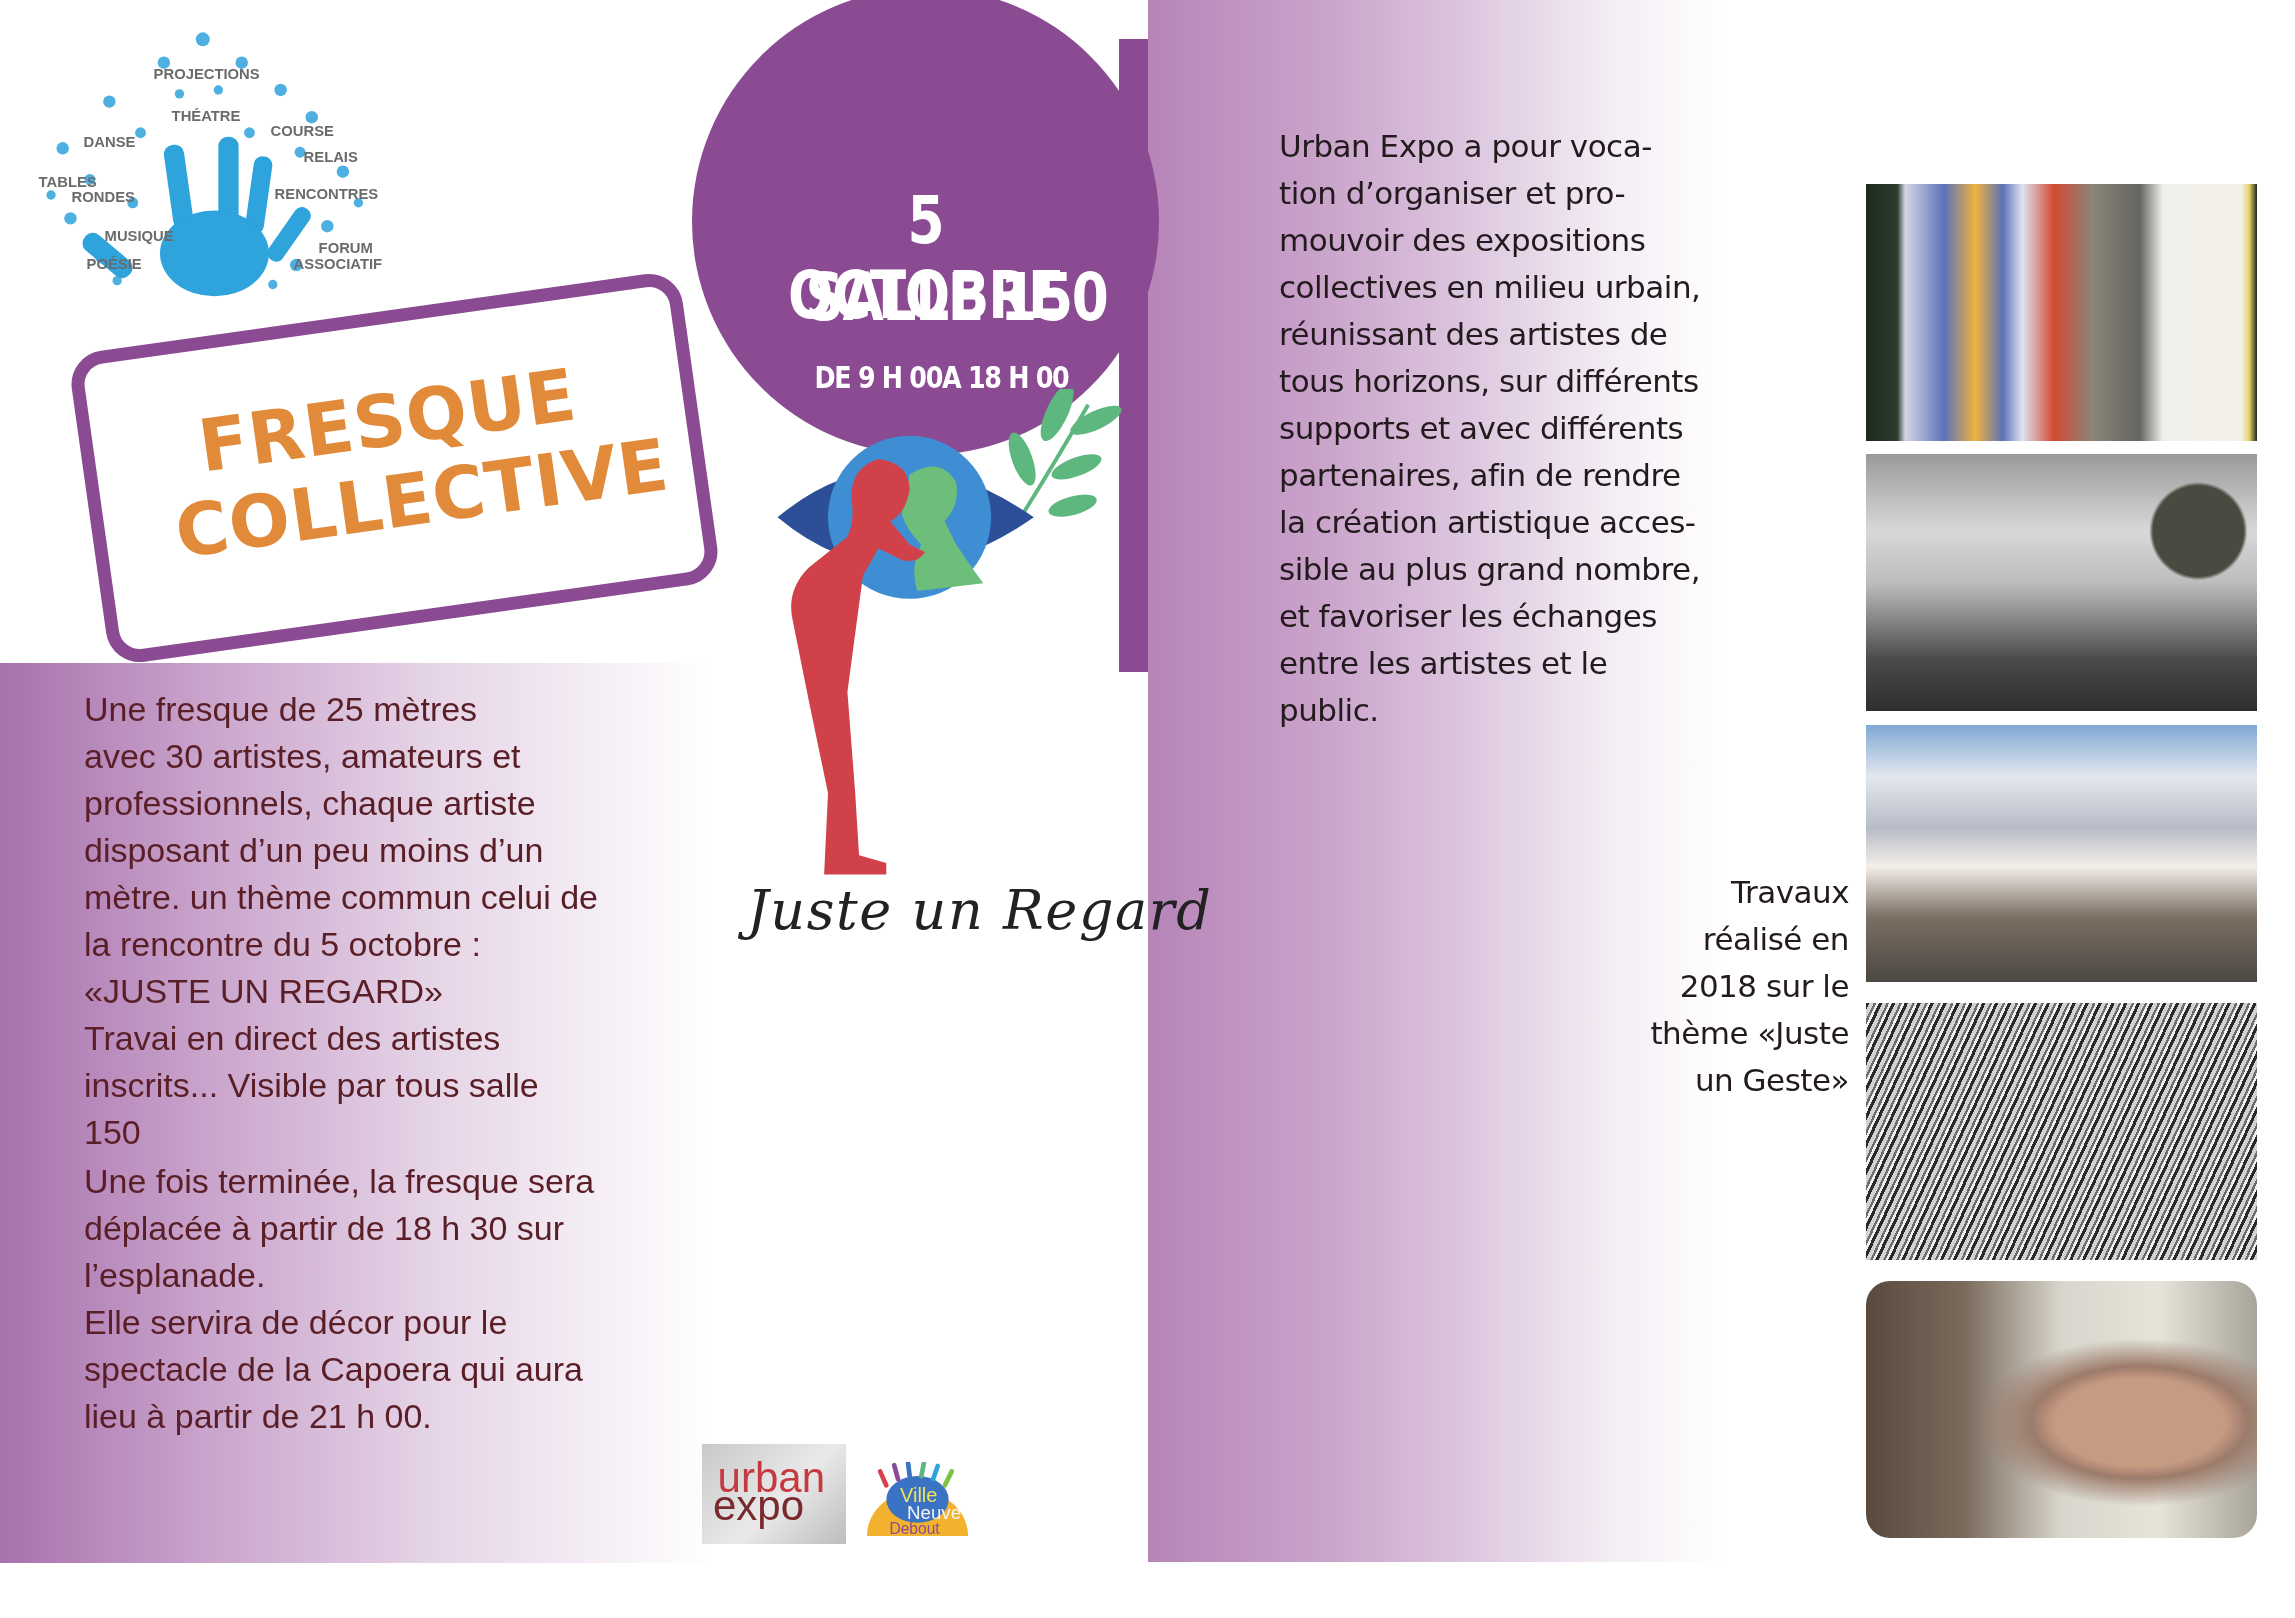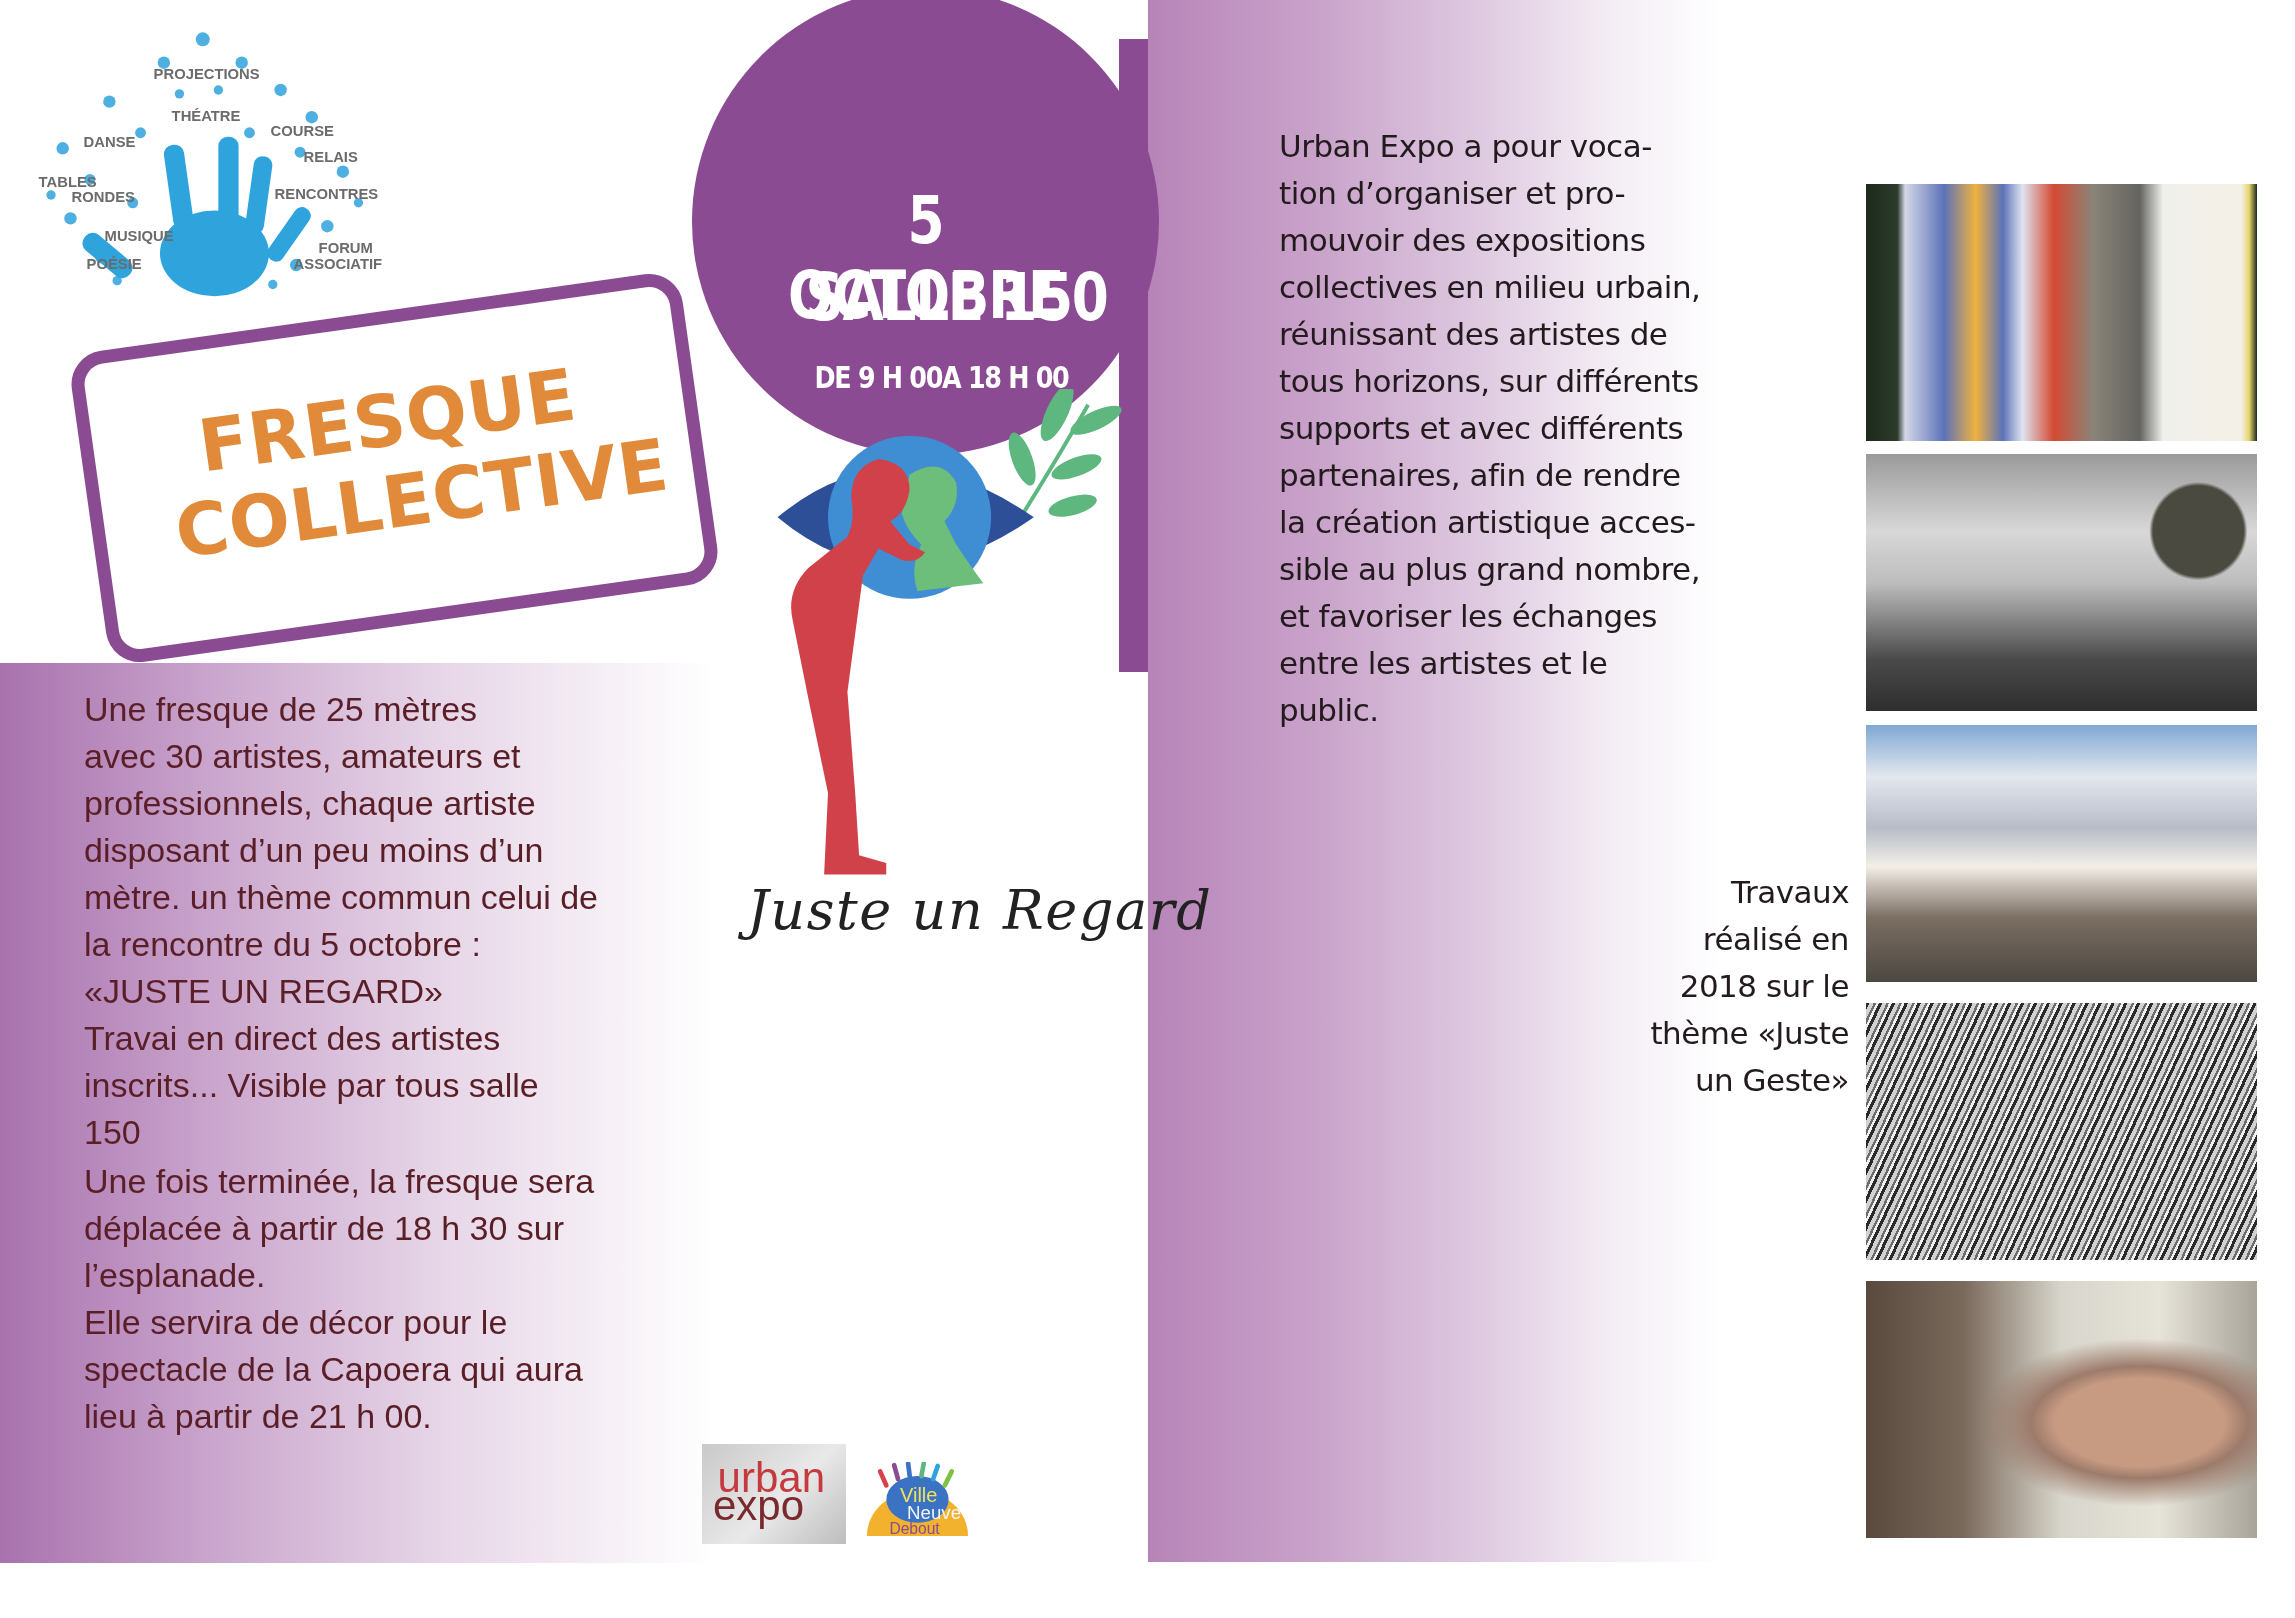--- a/index.html
+++ b/index.html
@@ -39,21 +39,21 @@
   .vnd-word{position:absolute;font-family:"Liberation Sans",sans-serif;font-size:15.6px;}
   
   #about-text{left:1279px;top:123px;width:498px;font-family:"DejaVu Sans",sans-serif;font-size:31px;line-height:47px;color:#231a1e;white-space:pre-line;letter-spacing:-0.5px;}
   #caption{left:1586px;top:869px;width:263px;text-align:right;font-family:"DejaVu Sans",sans-serif;font-size:31px;line-height:47px;color:#231a1e;white-space:pre-line;letter-spacing:-0.5px;}
   
   .photo{position:absolute;left:1866px;width:383px;height:257px;overflow:hidden;padding-left:8px;}
   #photo-1{top:184px;background:linear-gradient(90deg,#1c2a1c 0%,#2c3b2b 8%,#d4d7e6 10%,#5c72b8 20%,#efb240 28%,#5c72b8 35%,#dfe3f1 40%,#d34a32 48%,#8a8479 58%,#646460 70%,#f0f0ec 76%,#f3f0e6 96%,#e6d36a 98%,#1c2a1c 100%);}
   #photo-2{top:454px;background:radial-gradient(circle at 85% 30%,#4a4a40 0 12%,transparent 13%),linear-gradient(180deg,#9a9a9a 0%,#d8d8d8 30%,#bdbdbd 50%,#4a4a4a 80%,#2e2e2e 100%);}
   #photo-3{top:725px;background:linear-gradient(180deg,#7fa8d4 0%,#e3e7ee 20%,#b7bcc7 40%,#f3efe8 55%,#7b6e63 75%,#4b4842 100%);}
   #photo-4{top:1003px;background:repeating-linear-gradient(115deg,#2a2a2a 0 3.1px,#d2d2d2 3.1px 7px,#6c6c6c 7px 9.3px,#f0f0f0 9.3px 11.7px);}
-  #photo-5{top:1281px;background:radial-gradient(ellipse at 70% 55%,#c79a82 0 22%,#9c7b6b 28%,transparent 42%),linear-gradient(90deg,#5a4a3e 0%,#7a6a5c 25%,#d8d6cc 50%,#e6e3d9 75%,#a9a49a 100%);}
+  #photo-5{top:1281px;background:radial-gradient(ellipse at 70% 55%,#c79a82 0 22%,#9c7b6b 28%,transparent 42%),linear-gradient(90deg,#5a4a3e 0%,#7a6a5c 25%,#d8d6cc 50%,#e6e3d9 75%,#a9a49a 100%);border-radius:24px;}
   .photo-label{position:absolute;bottom:4.7px;right:7.8px;font-size:11px;color:rgba(255,255,255,0);}
 </style>
 </head>
 <body>
 
 <div id="left-band" class="abs"></div>
 <div id="right-panel" class="abs"></div>
 <div id="purple-strip" class="abs"></div>
 
 <div id="hand-logo" class="abs">

